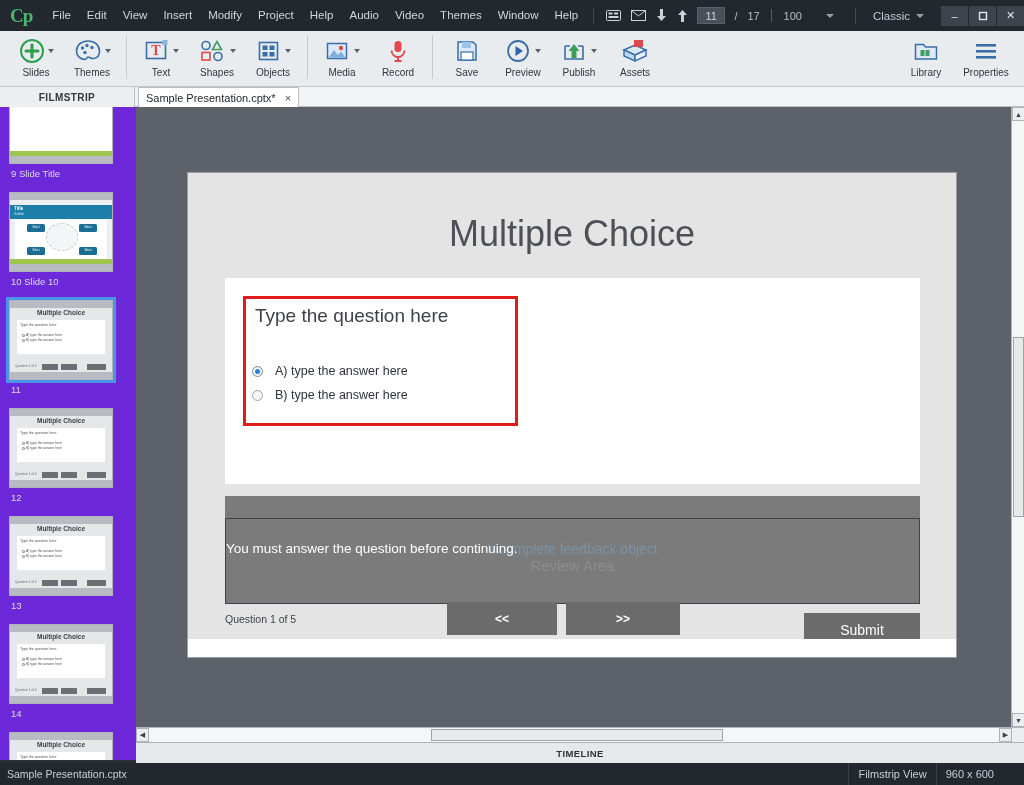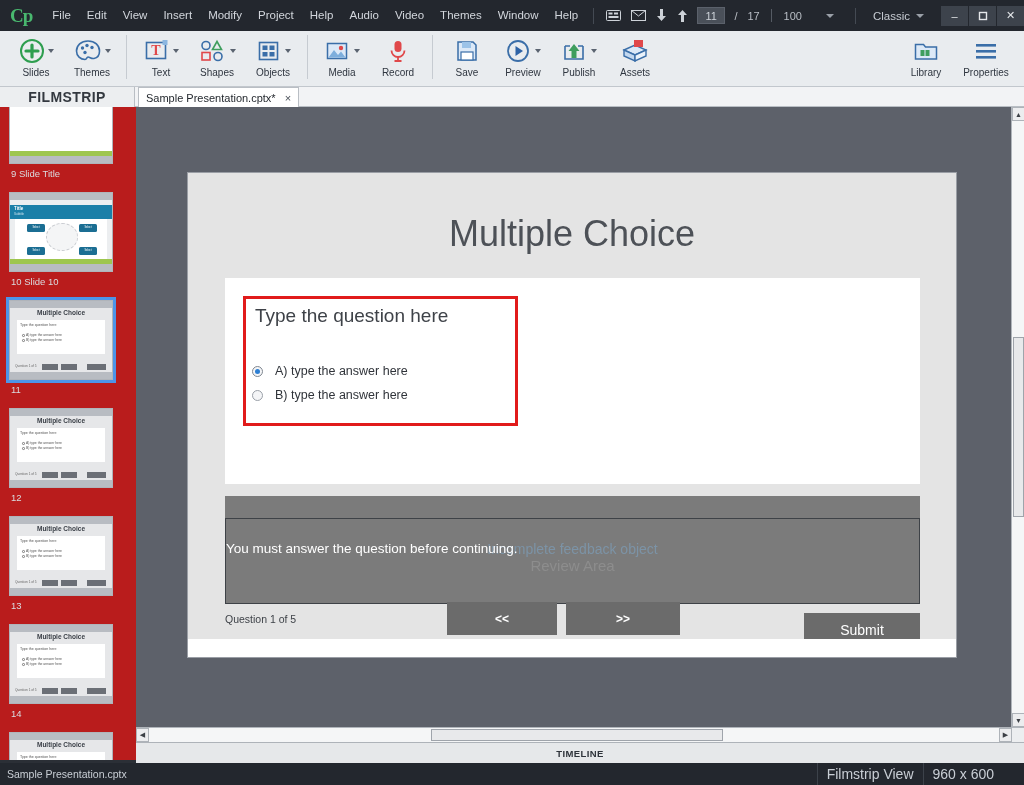--- a/index.html
+++ b/index.html
@@ -71,36 +71,36 @@
   }
 
   
   .tabsrow {
     position: absolute; left: 0; top: 87px; width: 1024px; height: 20px;
     background: #f2f3f5; border-bottom: 1px solid #b9bec4;
   }
   .filmstrip-hdr {
     position: absolute; left: 0; top: 0; width: 135px; height: 20px;
     background: #eceef0; border-right: 1px solid #b9bec4;
-    font-size: 14px; font-weight: bold; color: #33383f;
+    font-size: 10px; font-weight: bold; color: #33383f;
     display: flex; align-items: center; justify-content: center;
     letter-spacing: 0.4px;
   }
   .doctab {
     position: absolute; left: 138px; top: 0; height: 20px;
     background: #ffffff; border: 1px solid #b9bec4; border-bottom: none;
     display: flex; align-items: center; padding: 0 7px;
     font-size: 11px; color: #1e2329;
   }
   .doctab .closex { margin-left: 9px; font-size: 11px; color: #4a5058; }
 
   
   .filmstrip {
     position: absolute; left: 0; top: 107px; width: 148px; height: 653px;
-    background: #b91c1c; overflow: hidden;
+    background: #6d28d9; overflow: hidden;
     border-right: 1px solid #1d2026;
   }
   .fs-inner { position: absolute; left: 0; top: -28px; width: 120px; }
   .fs-slot { width: 120px; padding: 5px 0 2px 9px; }
   .thumb {
     width: 104px; height: 80px; background: #ffffff;
     border: 1px solid #b0b4ba; position: relative; overflow: hidden;
   }
   .thumb.selected { outline: 3px solid #4d94e8; outline-offset: 0px; }
   .fs-caption { font-size: 9.5px; color: #dadde1; padding: 4px 0 6px 2px; }
@@ -226,21 +226,21 @@
   }
 
   
   .statusbar {
     position: absolute; left: 0; top: 763px; width: 1024px; height: 22px;
     background: #23272e; display: flex; align-items: center;
   }
   .sb-file { font-size: 10.5px; color: #c9ced5; padding-left: 7px; }
   .sb-right { margin-left: auto; display: flex; align-items: center; height: 22px; }
   .sb-cell {
-    font-size: 14px; color: #c9ced5; padding: 0 9px; height: 22px;
+    font-size: 11px; color: #c9ced5; padding: 0 9px; height: 22px;
     display: flex; align-items: center; border-left: 1px solid #3c424a;
   }
   .corner-fill {
     position: absolute; left: 1012px; top: 727px; width: 12px; height: 15px;
     background: #eceef0; border-top: 1px solid #b0b5bb;
   }
 </style>
 </head>
 <body>
 

